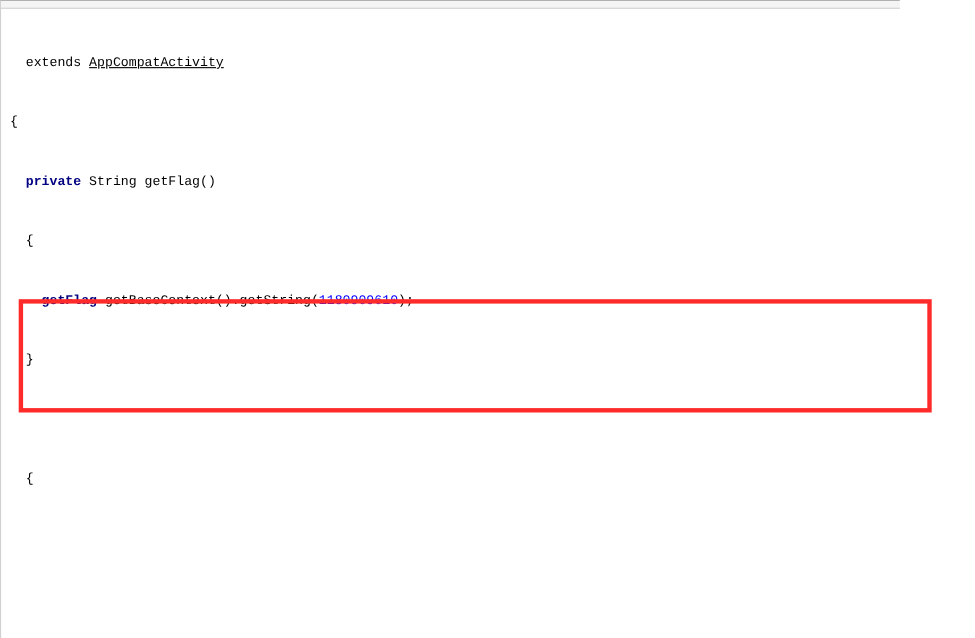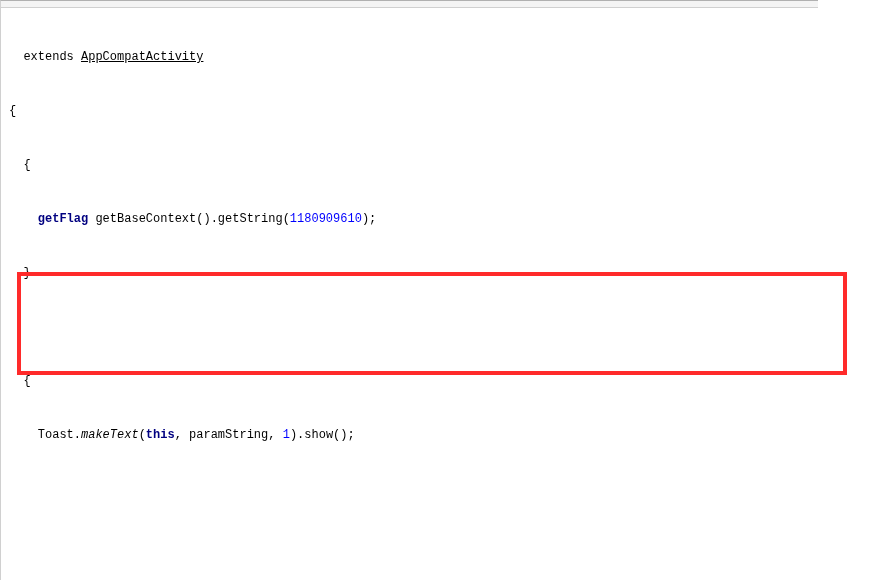--- a/index.html
+++ b/index.html
@@ -41,26 +41,26 @@
     .line { min-height: 18px; }
   </style>
 </head>
 <body>
 
 <div class="editor-outer">
   <div class="ruler-bar"></div>
   <div class="code">
     <div class="line"><span>  extends </span><span class="cls">AppCompatActivity</span></div>
     <div class="line"><span>{</span></div>
+    <div class="line"><span class="kw">  private</span><span> String getFlag()</span></div>
     <div class="line"><span>  {</span></div>
     <div class="line"><span class="kw">    getFlag</span><span> getBaseContext().getString(</span><span class="num">1180909610</span><span>);</span></div>
     <div class="line"><span>  }</span></div>
     <div class="line"><span>  </span></div>
     <div class="line"><span>  {</span></div>
-    <div class="line"><span>    Toast.</span><span class="mth-i">makeText</span><span>(</span><span class="kw">this</span><span>, paramString, </span><span class="num">1</span><span>).show();</span></div>
     
     
     
     
     
     
     
     
     
     

